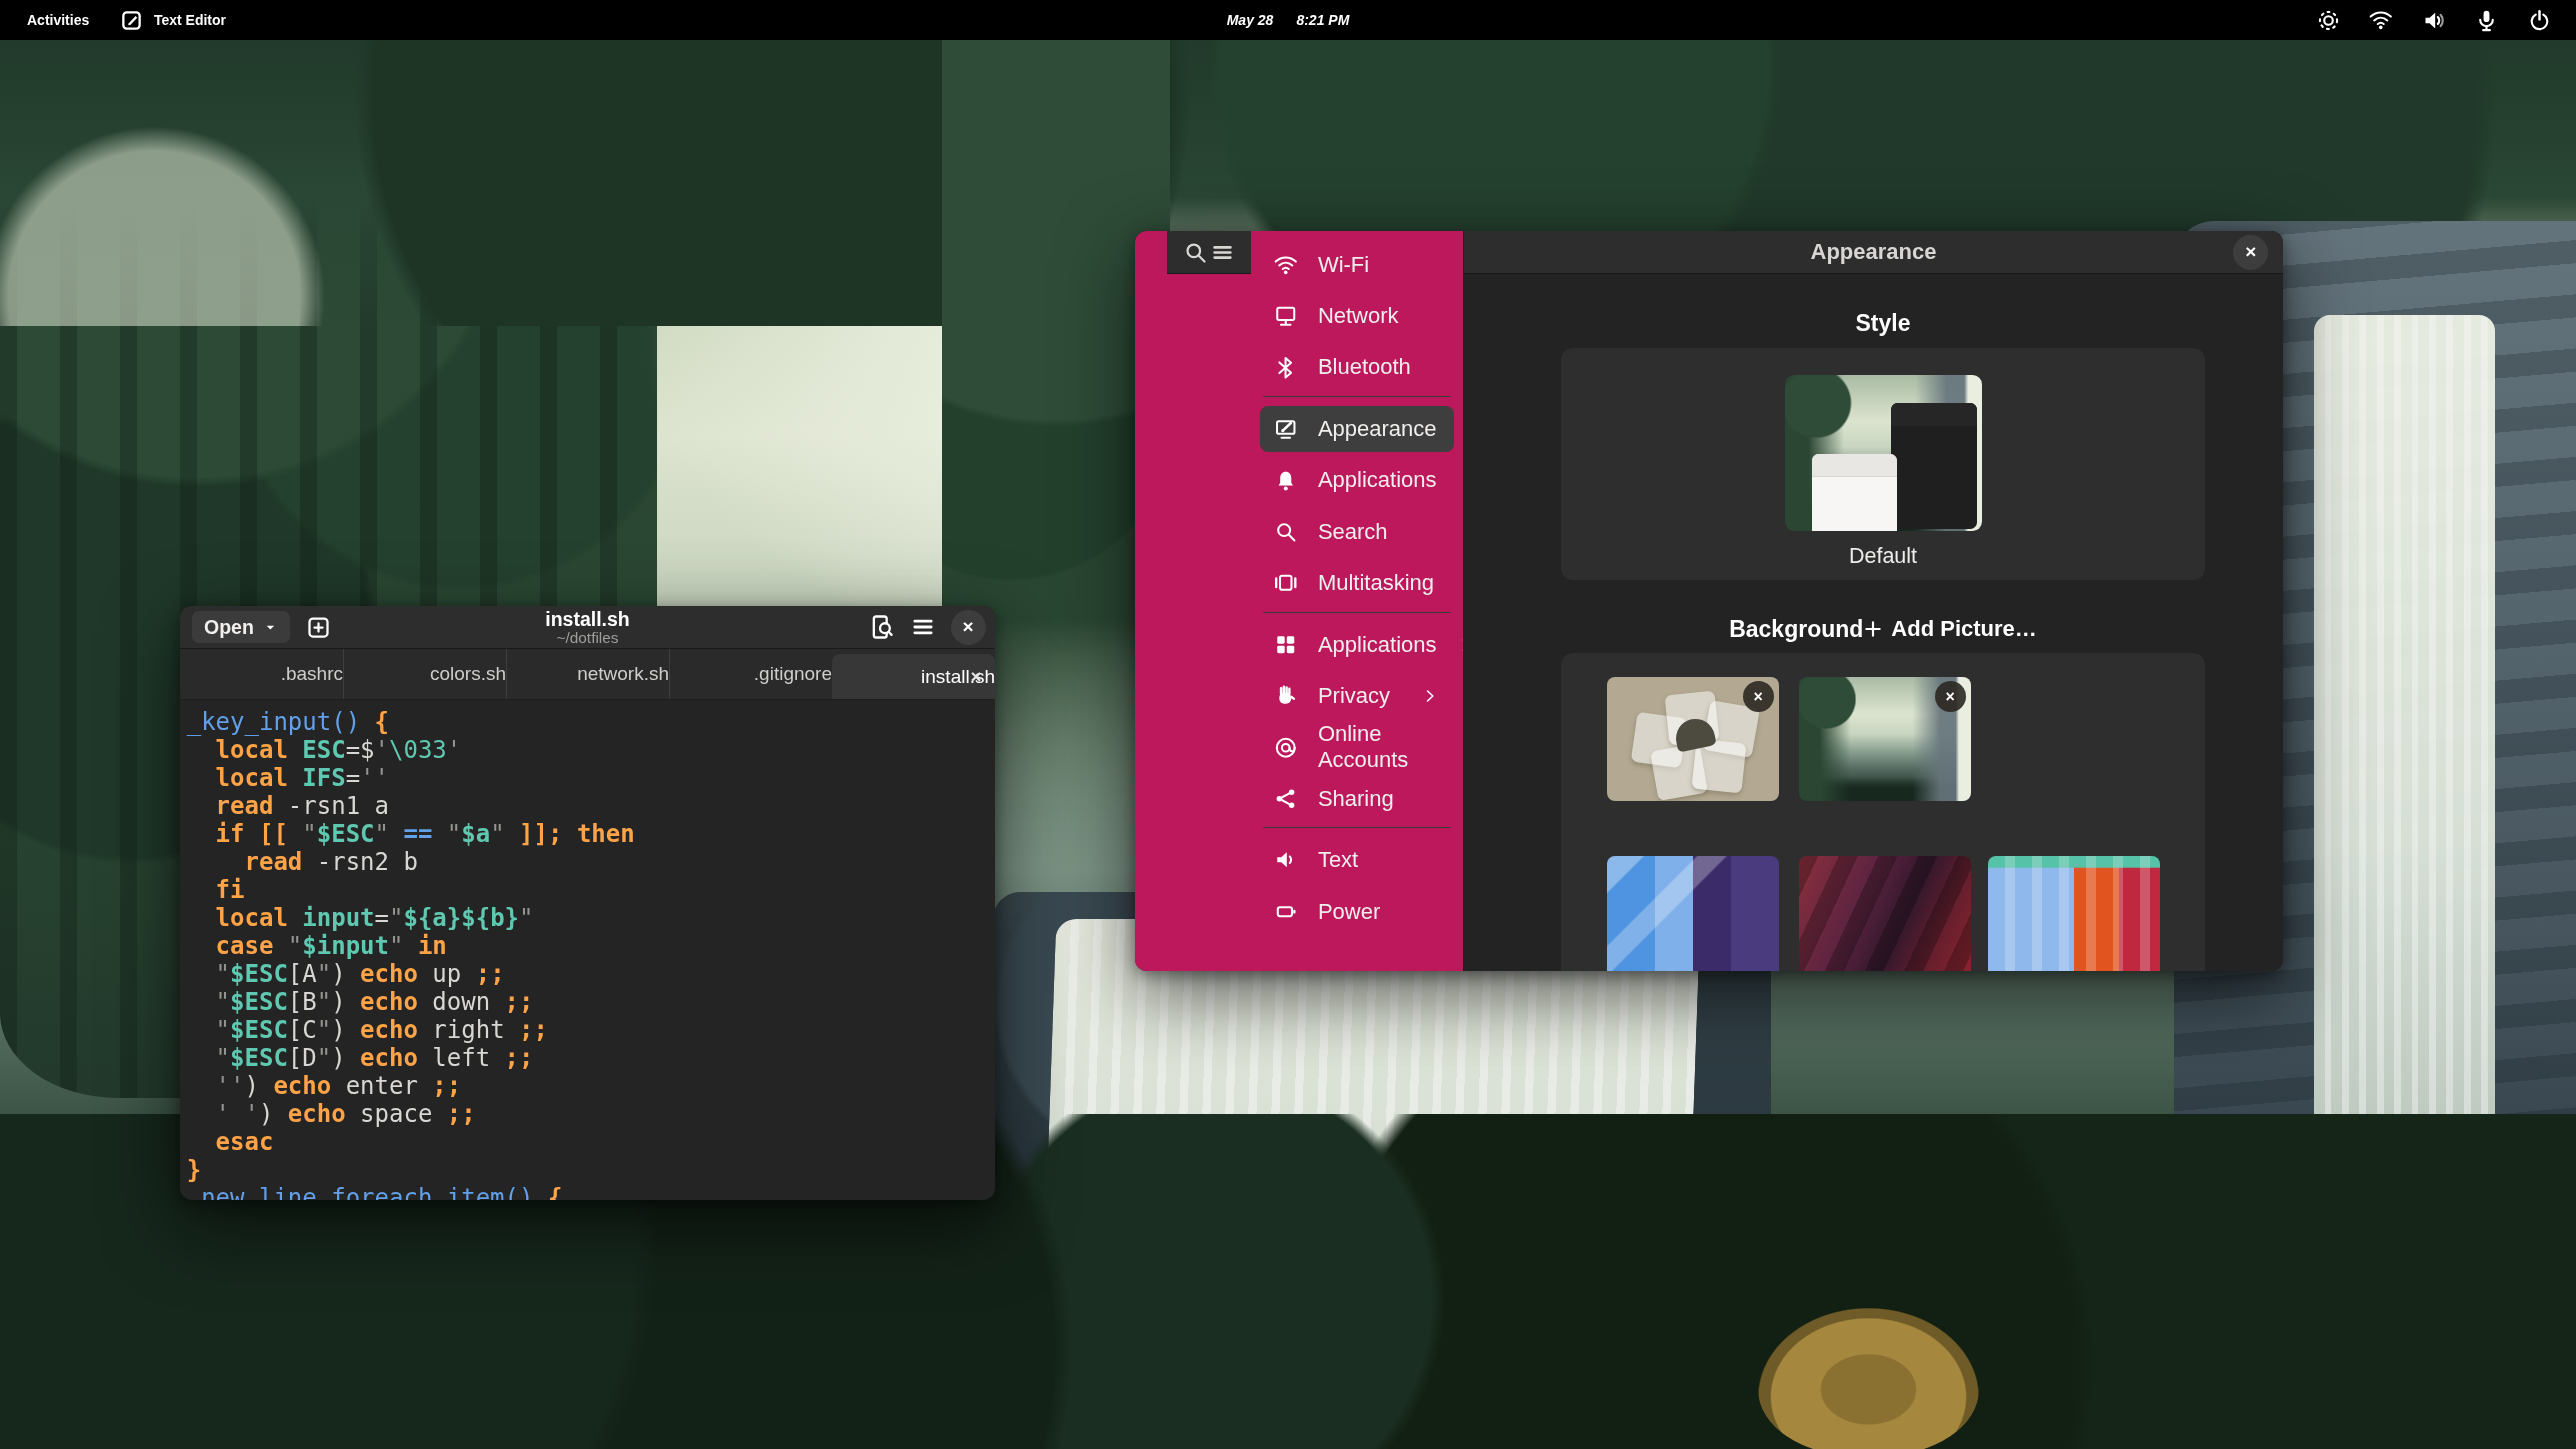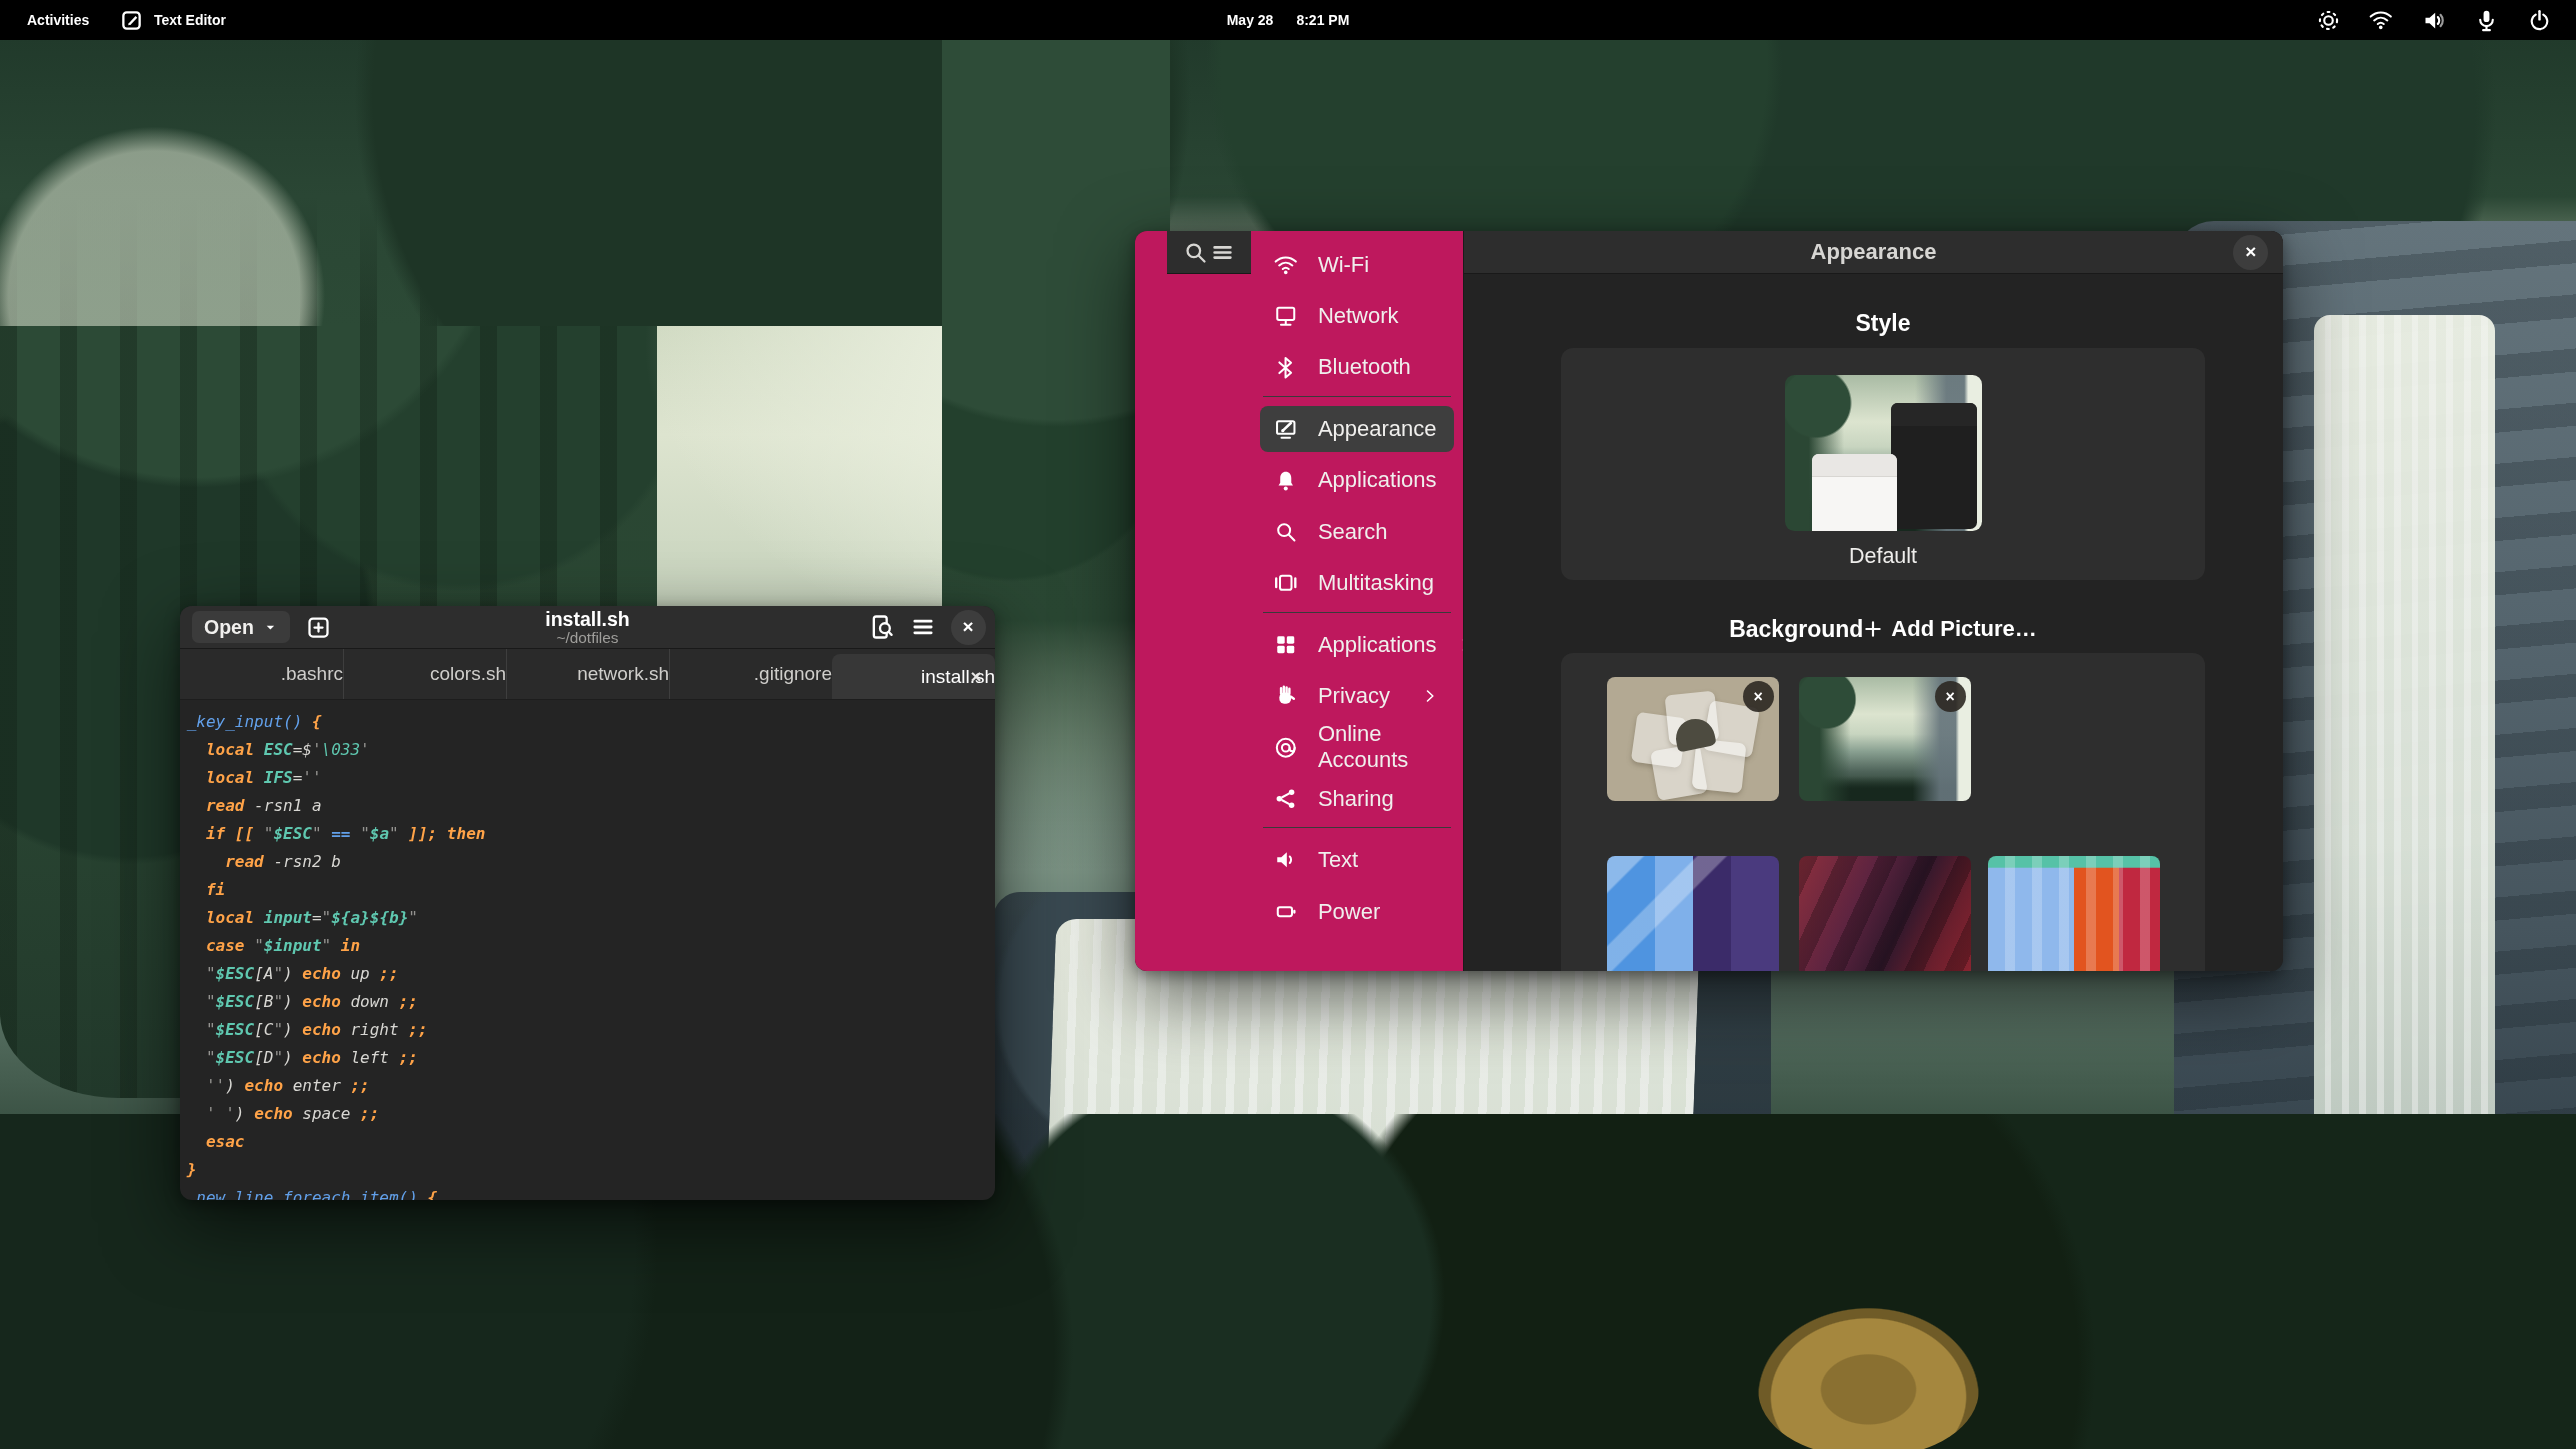--- a/index.html
+++ b/index.html
@@ -70,21 +70,21 @@
       radial-gradient(ellipse at 50% 55%, #8a7031 0 30%, transparent 31%),
       radial-gradient(ellipse at 50% 60%, #a5873e 0 62%, #6f5b27 63% 70%, transparent 71%);
     border-radius:45%;}
 
   
   #topbar { position:absolute; left:0; top:0; width:2576px; height:40px; background:#000;
     display:flex; align-items:center; color:#fff; font-size:14px; font-weight:700;}
   .tb-left { display:flex; align-items:center; gap:31px; padding-left:27px;}
   .tb-app { display:flex; align-items:center; gap:10.7px;}
   .tb-center { position:absolute; left:50%; transform:translateX(-50%);
-    display:flex; gap:23px; align-items:center;}
+    display:flex; gap:23px; align-items:center;font-style:italic;}
   .tb-right { position:absolute; right:17.4px; display:flex; gap:14.8px; align-items:center;}
   .tray-ic { width:38px; height:29.5px; display:flex; align-items:center; justify-content:center;}
 
   
   .win { position:absolute; background:#242424; border-radius:12px; overflow:hidden;
     box-shadow:0 24px 74px rgba(0,0,0,.6), 0 4px 14.8px rgba(0,0,0,.4);}
   .headerbar { background:#2d2d2d; border-bottom:0.7px solid #191919; position:relative;
     display:flex; align-items:center; color:#fff;}
   .circle-btn { width:35px; height:35px; border-radius:50%; background:#3d3d3d; color:#fff;
     display:flex; align-items:center; justify-content:center; font-size:19px; font-weight:700;}
@@ -99,22 +99,22 @@
   .ed-title { font-size:19.5px; font-weight:700; color:#fff; line-height:21.5px;}
   .ed-sub { font-size:15.4px; color:#9f9e9b; line-height:16px;}
   .ed-right { position:absolute; right:9.4px; display:flex; gap:13.4px; align-items:center;}
   #tabbar { height:51px; background:#2a2a2a; display:flex; border-bottom:0.7px solid #1d1d1d;}
   .tab { flex:1; display:flex; align-items:center; justify-content:flex-end; color:#cfcecb;
     font-size:19px; position:relative; border-left:0.7px solid #3e3e3e;}
   .tab:first-child { border-left-color:transparent; }
   .tab.active { background:#373737; border-radius:8px 8px 0 0; margin-top:5.4px; color:#fff;
     border-left-color:transparent;}
   .tab .tab-x { position:absolute; right:13.4px; font-size:19px; font-weight:700; color:#e8e7e5;}
-  #code { padding:8px 0 0 6.7px; font-family:"DejaVu Sans Mono", monospace; font-size:16px;
-    line-height:28px; white-space:pre; color:#d8d7d3;font-style:italic;}
+  #code { padding:8px 0 0 6.7px; font-family:"DejaVu Sans Mono", monospace; font-size:24px;
+    line-height:28px; white-space:pre; color:#d8d7d3;}
   .tok-kw { color:#ffa348; font-weight:700; }
   .tok-fn { color:#62a0ea; }
   .tok-var { color:#5fc8b0; font-weight:700; }
   .tok-esc { color:#5fc8b0; }
   .tok-op { color:#62a0ea; font-weight:700; }
   .tok-q { color:#949390; }
   .tok-br { color:#ffa348; font-weight:700; }
   .tok-pl { color:#d8d7d3; }
 
   

